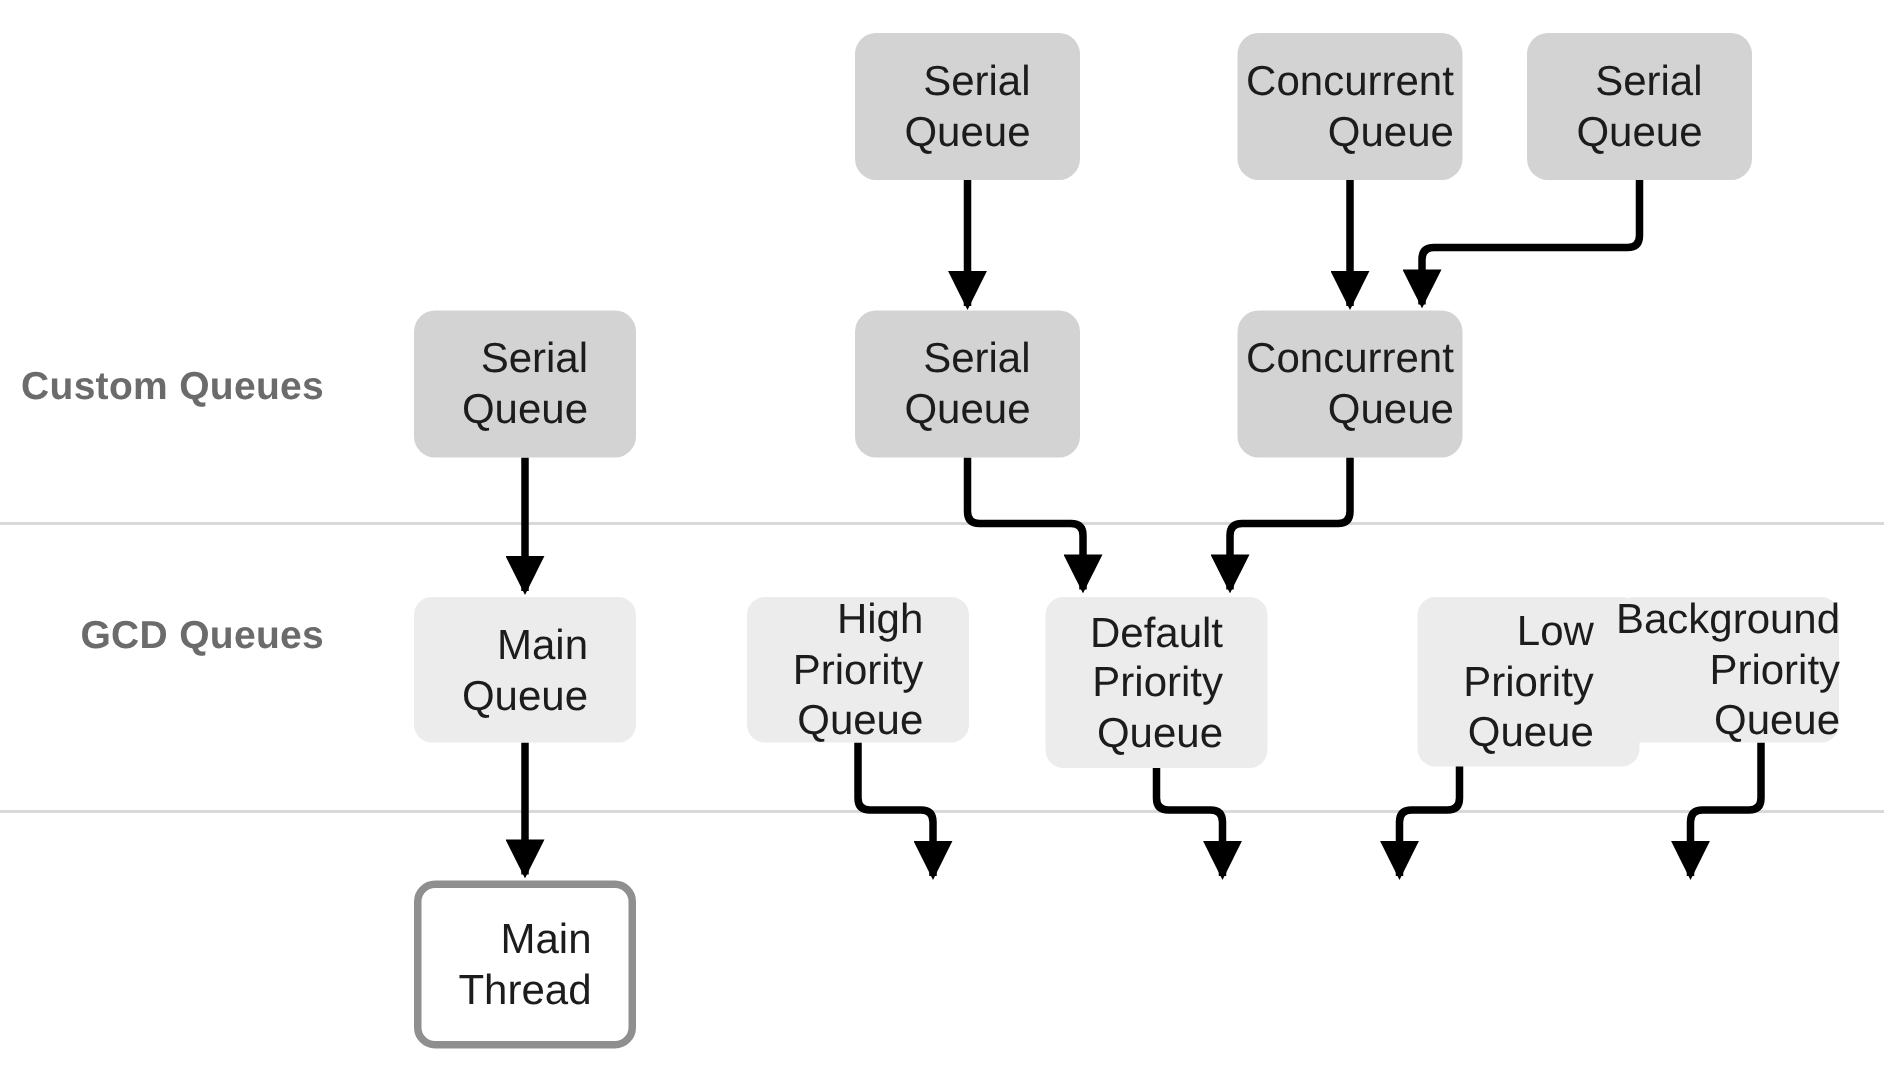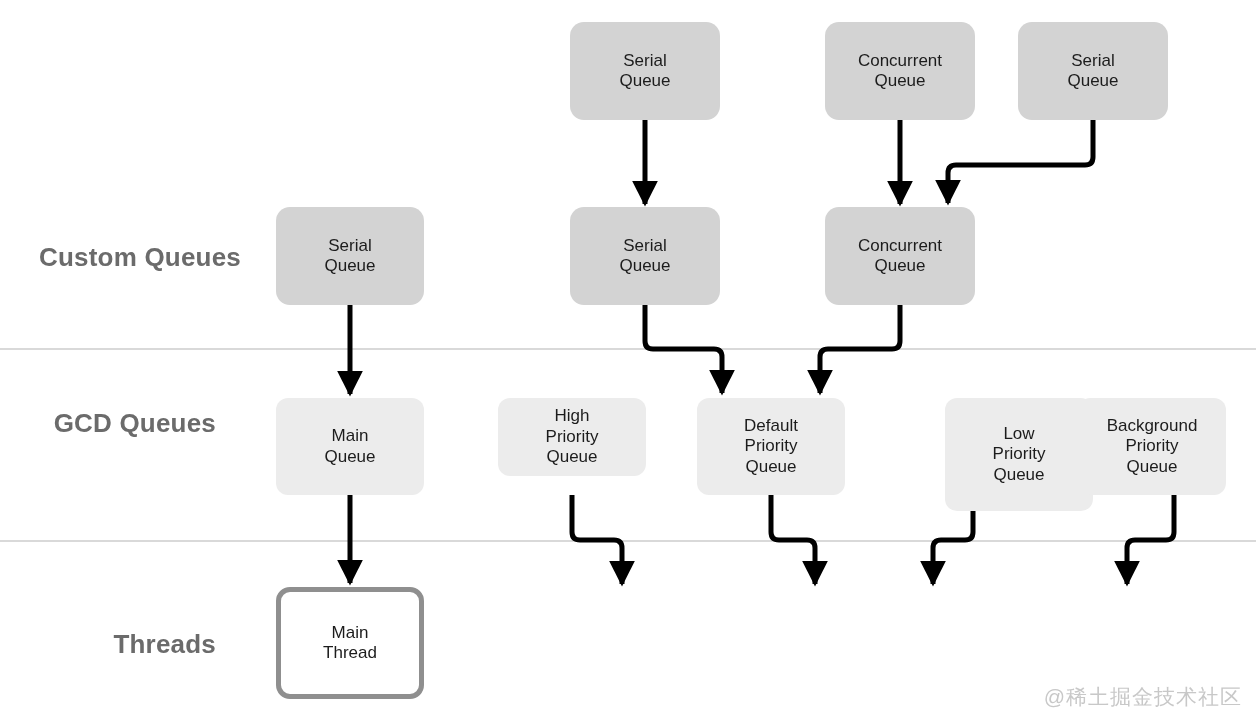--- a/index.html
+++ b/index.html
@@ -26,52 +26,52 @@
   .row-label {
     position: absolute;
     left: 0;
     width: 216px;
     text-align: right;
     font-size: 26px;
     font-weight: bold;
     color: var(--row_label, #6b6b6b);
     letter-spacing: 0.2px;
   }
-  .row-label.custom  { top: 242px; padding-left: 25px; }
+  .row-label.custom  { top: 242px; }
   .row-label.gcd     { top: 408px; }
   .row-label.threads { top: 629px; }
   .node {
     position: absolute;
     display: flex;
     align-items: center;
     justify-content: center;
-    text-align: center;
-    font-size: 17px;
+    text-align: right;
+    font-size: 28px;
     line-height: 1.2;
     color: var(--box_text, #1c1c1c);
     white-space: pre-line;
     box-sizing: border-box;
   }
   .node-dark  { background: var(--box_dark, #d3d3d3); border-radius: 14px; }
   .node-light { background: var(--box_light, #ececec); border-radius: 12px; }
   .node-outline {
     background: #ffffff;
     border: 5px solid var(--outline_border, #8f8f8f);
     border-radius: 14px;
   }
   
   .n-serial-t1    { left: 570px;  top: 22px;  width: 150px; height: 98px; }
   .n-concurrent-t { left: 825px;  top: 22px;  width: 150px; height: 98px; }
   .n-serial-t2    { left: 1018px; top: 22px;  width: 150px; height: 98px; }
   .n-serial-c1    { left: 276px;  top: 207px; width: 148px; height: 98px; }
   .n-serial-c2    { left: 570px;  top: 207px; width: 150px; height: 98px; }
   .n-concurrent-c { left: 825px;  top: 207px; width: 150px; height: 98px; }
   .n-main-q       { left: 276px;  top: 398px; width: 148px; height: 97px; }
-  .n-high         { left: 498px;  top: 398px; width: 148px; height: 78px; }
-  .n-default      { left: 697px;  top: 398px; width: 148px; height: 97px; }
+  .n-high         { left: 498px;  top: 398px; width: 148px; height: 97px; }
+  .n-default      { left: 697px;  top: 398px; width: 148px; height: 114px; }
   .n-low          { left: 945px;  top: 398px; width: 148px; height: 113px; }
   .n-background   { left: 1078px; top: 398px; width: 148px; height: 97px; }
   .n-main-thread  { left: 276px;  top: 587px; width: 148px; height: 112px; }
   .n-pool         { left: 497px;  top: 587px; width: 754px; height: 112px; }
   .arrows {
     position: absolute;
     left: 0; top: 0;
     width: 1256px;
     height: 726px;
     pointer-events: none;
@@ -95,21 +95,20 @@
 </head>
 <body>
 
 <div class="canvas">
 
   <div class="divider divider-1"></div>
   <div class="divider divider-2"></div>
 
   <div class="row-label custom">Custom Queues</div>
   <div class="row-label gcd">GCD Queues</div>
-  <div class="row-label threads">Threads</div>
 
   <svg class="arrows" viewBox="0 0 1256 726" xmlns="http://www.w3.org/2000/svg">
     <defs>
       <marker id="ah" viewBox="0 0 10 10" refX="9" refY="5" markerWidth="26" markerHeight="26" markerUnits="userSpaceOnUse" orient="auto">
         <path class="head" d="M0,0 L10,5 L0,10 Z"></path>
       </marker>
     </defs>
     <path class="edge" d="M645,120 V204" marker-end="url(#ah)"></path>
     <path class="edge" d="M900,120 V204" marker-end="url(#ah)"></path>
     <path class="edge" d="M1093,120 V157 Q1093,165 1085,165 H956 Q948,165 948,173 V203" marker-end="url(#ah)"></path>
@@ -148,15 +147,14 @@
   <div class="node node-light n-low">Low
 Priority
 Queue</div>
   <div class="node node-light n-background">Background
 Priority
 Queue</div>
 
   <div class="node node-outline n-main-thread">Main
 Thread</div>
 
-  <div class="watermark">@稀土掘金技术社区</div>
 
 </div>
 
 </body></html>

